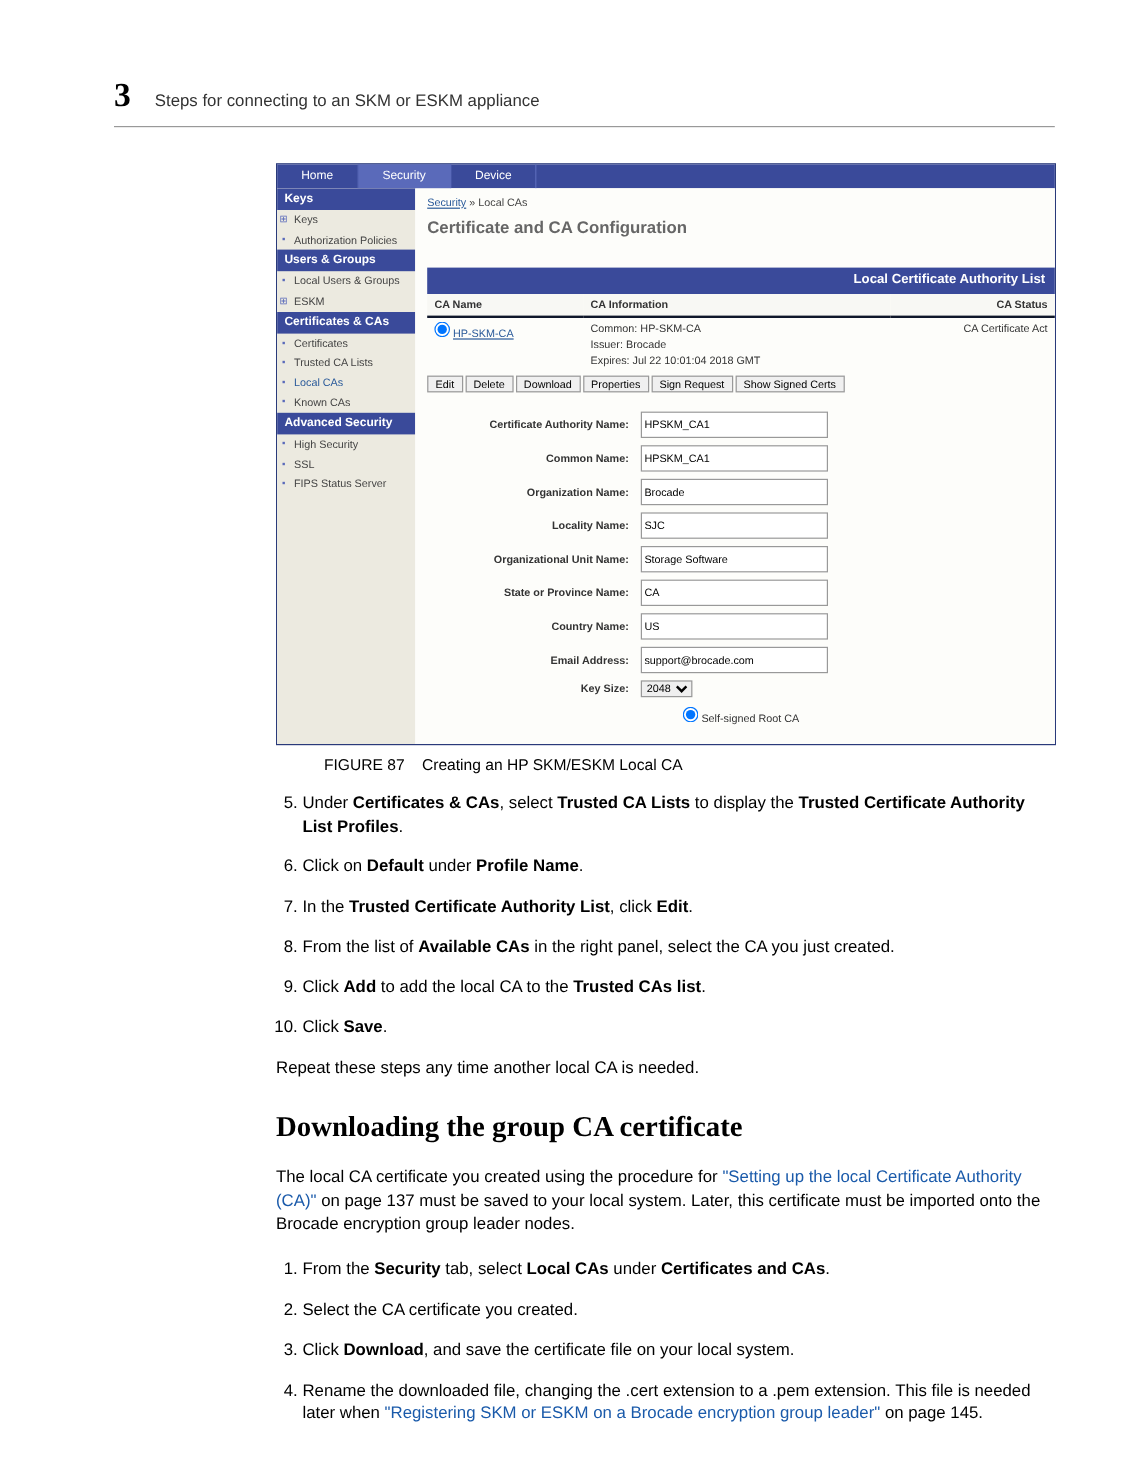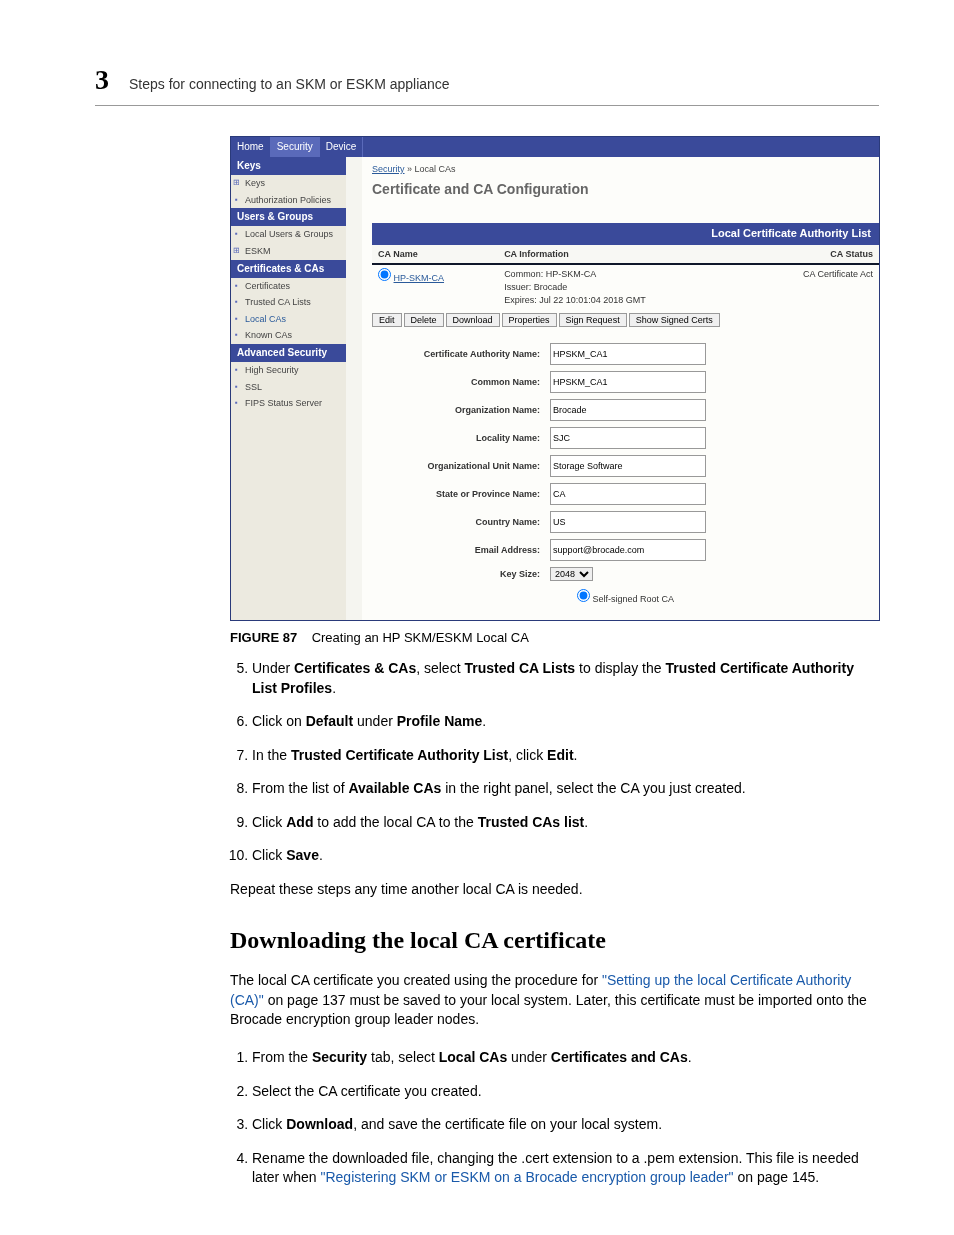--- a/index.html
+++ b/index.html
@@ -3,23 +3,23 @@
 <meta charset="utf-8">
 <style>
   * { box-sizing: border-box; margin: 0; padding: 0; }
   body { font-family: Arial, Helvetica, sans-serif; background: #fff; color: #000; width: 954px; margin: 0 auto; padding: 60px 75px 40px 95px; font-size: 14px; line-height: 1.4; }
   .page-head { display: flex; align-items: baseline; gap: 20px; border-bottom: 1px solid #999; padding-bottom: 6px; margin-bottom: 30px; }
   .chap-num { font-family: Georgia, serif; font-size: 28px; font-weight: bold; }
   .chap-title { font-size: 14px; color: #333; }
   .figure-wrap { margin-left: 135px; margin-bottom: 12px; }
   .app-shell { border: 1px solid #2a3a7a; width: 650px; font-size: 10px; color: #333; }
   .app-tabs { background: #3a4a9a; display: flex; }
-  .app-tab { padding: 3px 6px; color: #fff; font-size: 10px; border-right: 1px solid #5a6aba; cursor: pointer; }
+  .app-tab { padding: 3px 20px; color: #fff; font-size: 10px; border-right: 1px solid #5a6aba; cursor: pointer; }
   .app-tab.active { background: #5a6aba; }
-  .app-body { display: flex; background: #f5f5f0; gap: 16px; }
+  .app-body { display: flex; background: #f5f5f0; }
   .app-side { width: 115px; background: #eceae0; }
   .side-head { background: #3a4a9a; color: #fff; padding: 2px 6px; font-weight: bold; font-size: 10px; }
   .side-item { padding: 2px 6px 2px 14px; color: #444; font-size: 9px; position: relative; }
   .side-item.bullet::before { content: "▪"; position: absolute; left: 4px; color: #5a6aba; font-size: 8px; }
   .side-item.plus::before { content: "⊞"; position: absolute; left: 2px; color: #5a6aba; font-size: 8px; }
   .side-item.sel { color: #2a5a9a; }
   .app-main { flex: 1; padding: 6px 0 10px 10px; background: #fdfdfa; }
   .crumb { font-size: 9px; color: #444; margin-bottom: 4px; }
   .crumb a { color: #2a5a9a; text-decoration: underline; }
   .main-title { font-family: Arial; font-size: 14px; font-weight: bold; color: #666; margin-bottom: 24px; }
@@ -30,21 +30,21 @@
   .ca-link { color: #2a5a9a; text-decoration: underline; }
   .btn-row { margin: 4px 0 12px 0; display: flex; gap: 2px; }
   .btn { font-size: 9px; padding: 1px 6px; background: #f0f0f0; border: 1px solid #999; cursor: pointer; }
   .form-tbl { font-size: 9px; }
   .form-tbl td { padding: 2px 4px; }
   .form-tbl td:first-child { text-align: right; font-weight: bold; width: 170px; }
   .form-tbl input[type=text] { font-size: 9px; padding: 5px 2px; width: 156px; border: 1px solid #999; background: #fff; }
   .form-tbl select { font-size: 9px; border: 1px solid #999; }
   .radio-row { text-align: center; font-size: 9px; padding: 4px 0; }
   .fig-caption { margin-top: 8px; font-size: 13px; }
-  .fig-caption b { font-weight: bold; }
+  .fig-caption b { font-weight: normal; margin-left: 40px; }
   ol.steps { margin-left: 135px; padding-left: 22px; }
   ol.steps > li { margin-bottom: 14px; line-height: 1.4; }
   .para { margin-left: 135px; margin-bottom: 18px; }
   .h2 { font-family: Georgia, 'Times New Roman', serif; font-size: 24px; margin: 24px 0 14px 135px; }
   .link { color: #1a5aaa; }
 </style>
 </head>
 <body>
 
 <div class="page-head">
@@ -158,21 +158,21 @@
     <li>Under <b>Certificates &amp; CAs</b>, select <b>Trusted CA Lists</b> to display the <b>Trusted Certificate Authority List Profiles</b>.</li>
     <li>Click on <b>Default</b> under <b>Profile Name</b>.</li>
     <li>In the <b>Trusted Certificate Authority List</b>, click <b>Edit</b>.</li>
     <li>From the list of <b>Available CAs</b> in the right panel, select the CA you just created.</li>
     <li>Click <b>Add</b> to add the local CA to the <b>Trusted CAs list</b>.</li>
     <li>Click <b>Save</b>.</li>
   </ol>
 
 <p class="para">Repeat these steps any time another local CA is needed.</p>
 
-<h2 class="h2">Downloading the local CA certificate</h2>
+<h2 class="h2">Downloading the group CA certificate</h2>
 
 <p class="para">
   <span>The local CA certificate you created using the procedure for </span><span class="link">"Setting up the local Certificate Authority (CA)"</span><span> on page 137 must be saved to your local system. Later, this certificate must be imported onto the Brocade encryption group leader nodes.</span>
 </p>
 
 <ol class="steps" start="1" id="steps2">
     <li>From the <b>Security</b> tab, select <b>Local CAs</b> under <b>Certificates and CAs</b>.</li>
     <li>Select the CA certificate you created.</li>
     <li>Click <b>Download</b>, and save the certificate file on your local system.</li>
     <li>Rename the downloaded file, changing the .cert extension to a .pem extension. This file is needed later when <span class="link">"Registering SKM or ESKM on a Brocade encryption group leader"</span> on page 145.</li>

